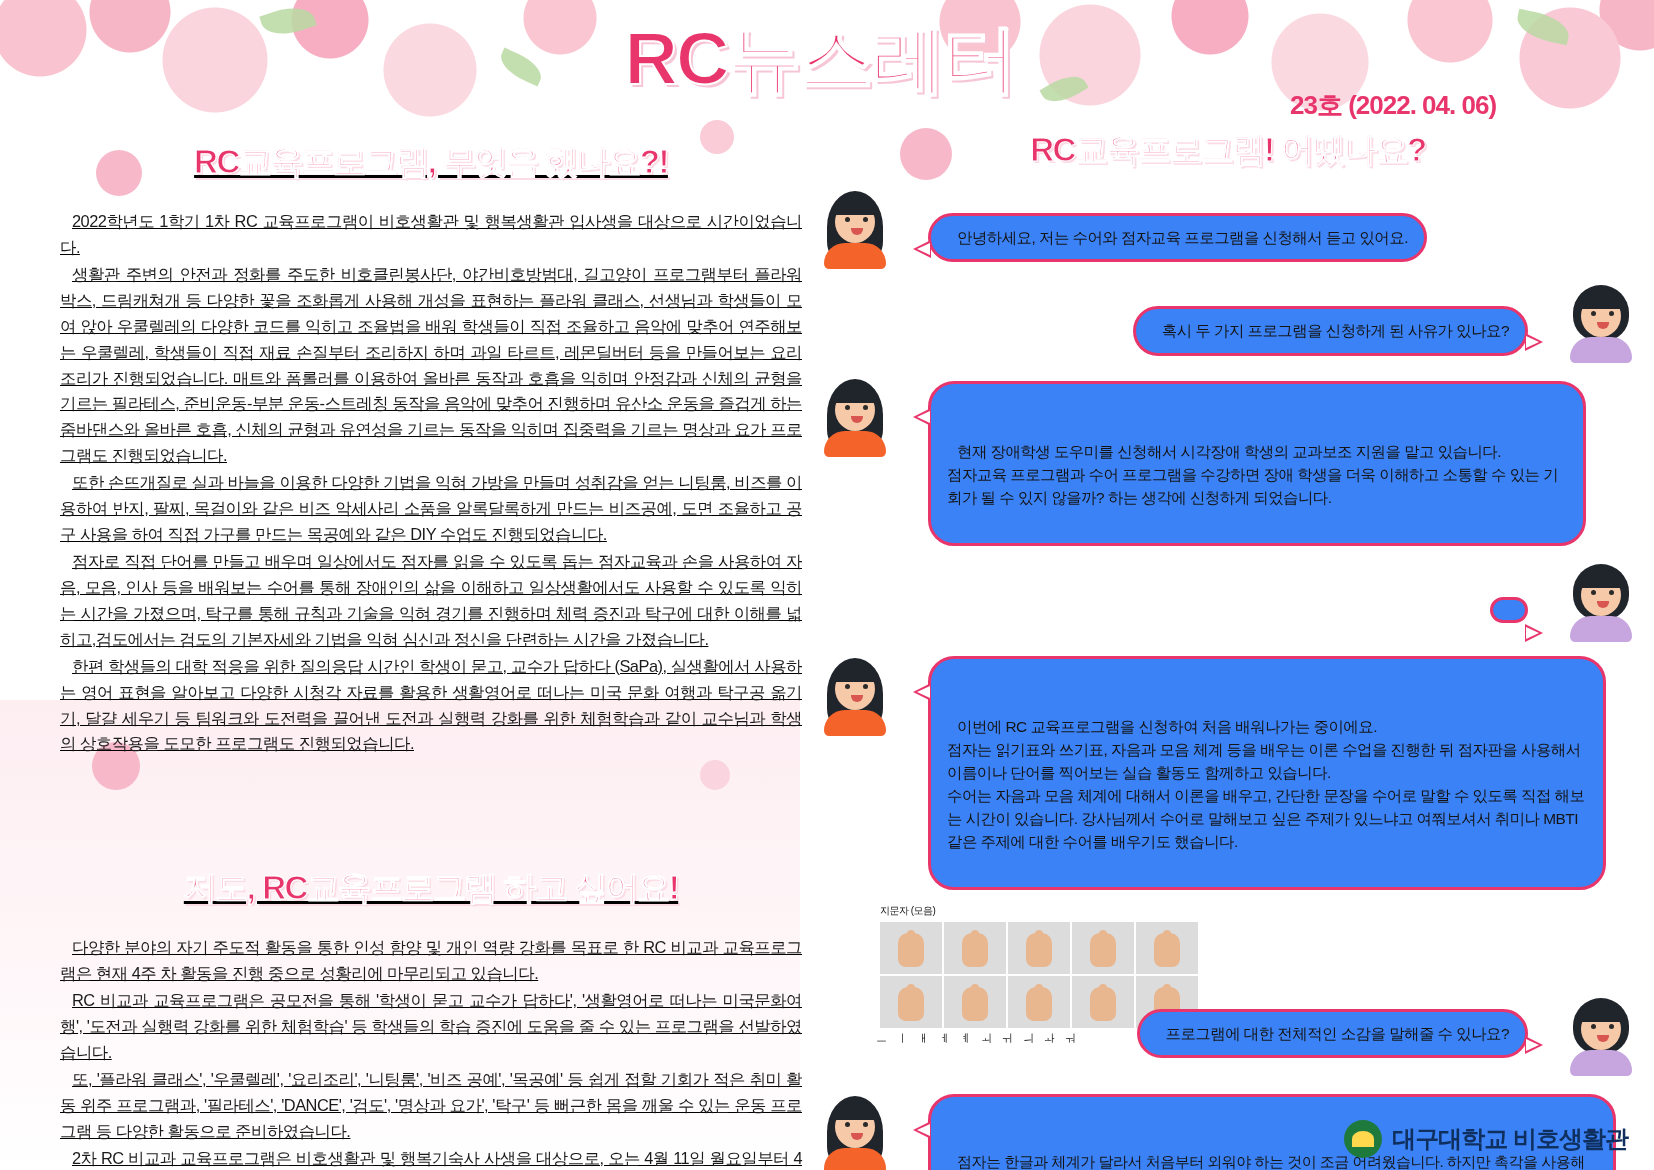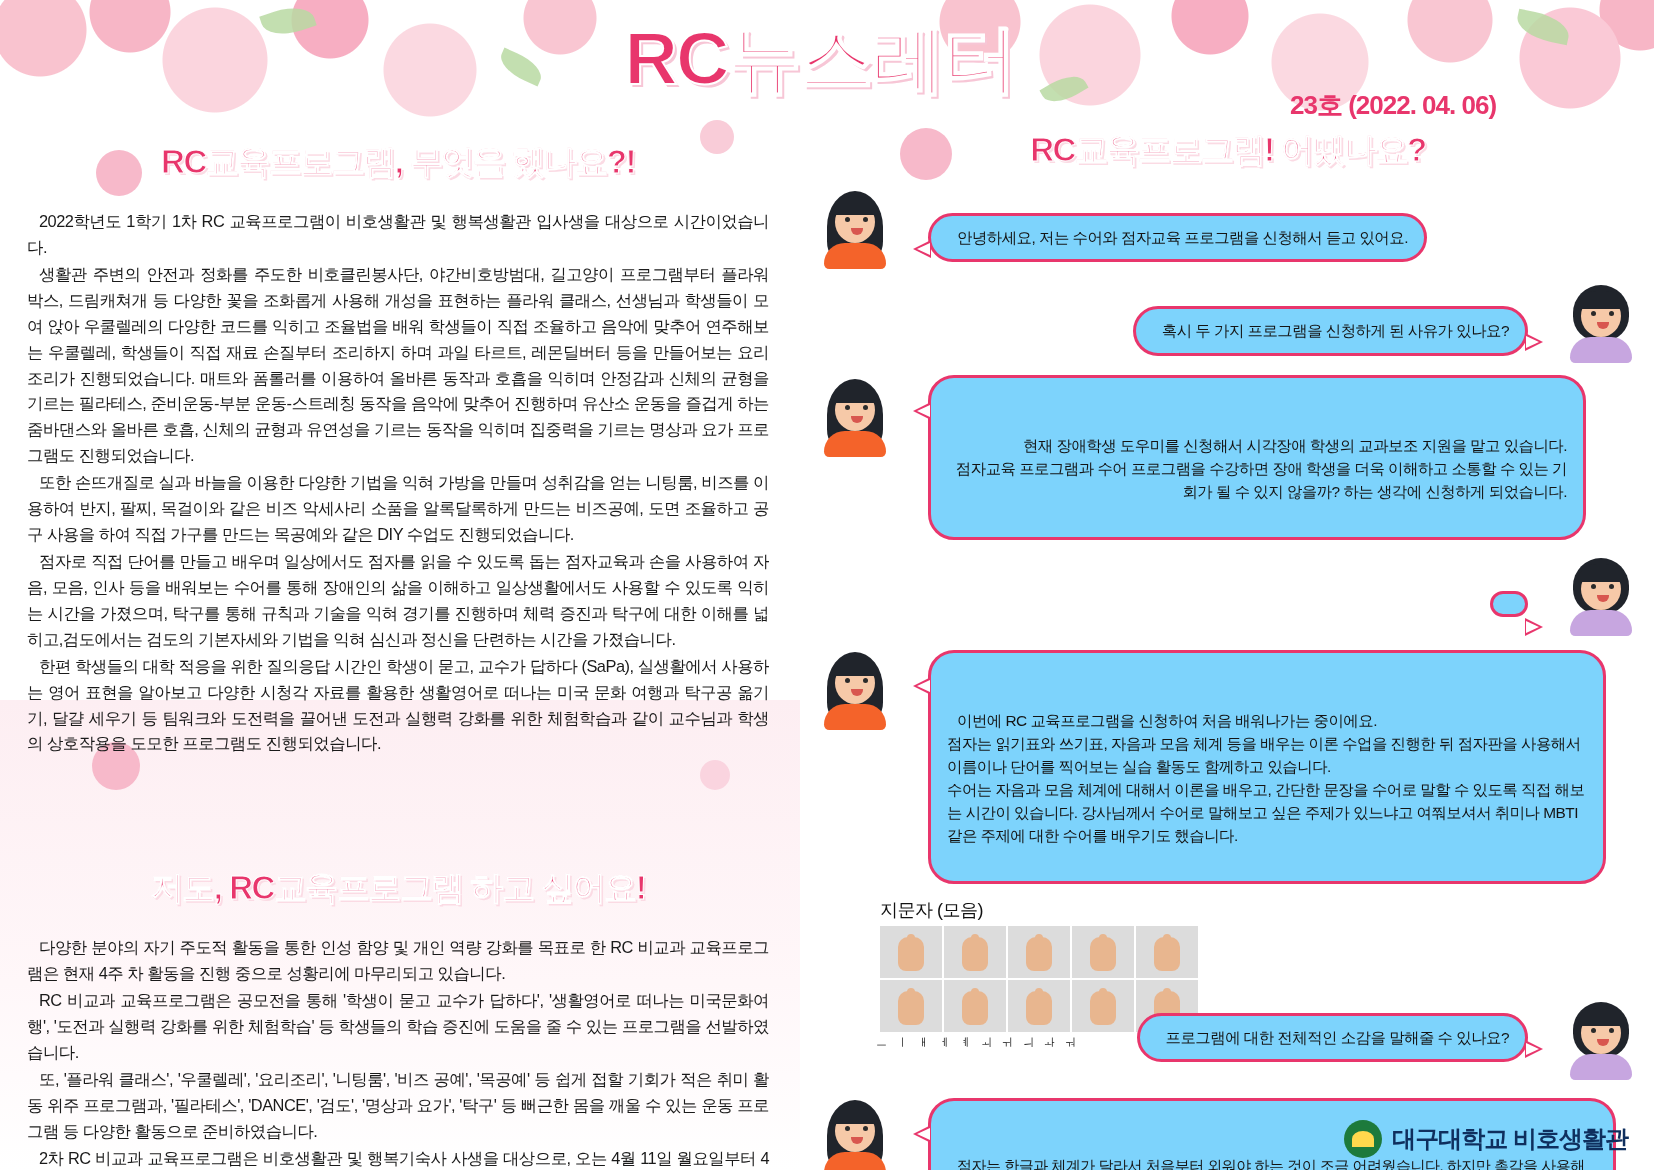--- a/index.html
+++ b/index.html
@@ -42,21 +42,21 @@
     -webkit-text-stroke:2px #ffffff;
     text-shadow:3px 3px 0 #f7c6d6;
     white-space:nowrap;
   }
   .issue{
     position:absolute;left:1290px;top:88px;width:320px;
     font-size:26px;font-weight:bold;color:#e8366c;letter-spacing:-1px;
   }
 
   
-  .col-left{position:absolute;left:3px;top:128px;width:790px;height:1030px;}
+  .col-left{position:absolute;left:36px;top:128px;width:790px;height:1030px;text-decoration:underline;}
   .col-right{position:absolute;left:818px;top:128px;width:820px;height:1030px;}
 
   .section-title{
     text-align:center;font-size:33px;font-weight:bold;color:#e8366c;
     letter-spacing:-1.5px;-webkit-text-stroke:1px #fff;
     text-shadow:2px 2px 0 #fbdbe4;
     white-space:nowrap;
   }
   .title-left{margin:12px 0 0 0;}
   .title-right{margin:12px 0 0 0;}
@@ -72,21 +72,21 @@
     position:absolute;left:0;top:700px;width:800px;height:470px;
     background:linear-gradient(180deg,#fdeef2 0%,#fff7f9 60%,#ffffff 100%);
     z-index:-1;
   }
 
   
   .chat{position:relative;margin-top:14px;}
   .row{display:flex;align-items:flex-start;margin-bottom:14px;}
   .row.right{justify-content:flex-end;align-items:center;}
   .bubble{
-    border:3px solid #e8366c;border-radius:26px;background:#7dd3fc;
+    border:3px solid #e8366c;border-radius:26px;background:#3b82f6;
     padding:10px 16px;font-size:15.4px;line-height:1.5;color:#141414;
     letter-spacing:-0.5px;position:relative;max-width:610px;
   }
   .bubble .tail-l,.bubble .tail-r{position:absolute;width:0;height:0;}
   .bubble .tail-l{left:-18px;top:24px;border-top:9px solid transparent;border-bottom:9px solid transparent;border-right:18px solid #e8366c;}
   .bubble .tail-l::after{content:"";position:absolute;left:4px;top:-6px;border-top:6px solid transparent;border-bottom:6px solid transparent;border-right:13px solid #fff;}
   .bubble .tail-r{right:-18px;top:24px;border-top:9px solid transparent;border-bottom:9px solid transparent;border-left:18px solid #e8366c;}
   .bubble .tail-r::after{content:"";position:absolute;left:-17px;top:-6px;border-top:6px solid transparent;border-bottom:6px solid transparent;border-left:13px solid #fff;}
   .bubble p{margin:0;text-indent:10px;}
 
@@ -97,21 +97,21 @@
   .av-face{position:absolute;left:17px;top:14px;width:40px;height:42px;border-radius:50%;background:#f6c9a8;}
   .av-eye{position:absolute;width:5px;height:5px;border-radius:50%;background:#2a2a2a;top:30px;}
   .av-eye.l{left:27px;}.av-eye.r{left:45px;}
   .av-mouth{position:absolute;left:33px;top:41px;width:12px;height:7px;border-radius:0 0 10px 10px;background:#d8564f;}
   .av-body{position:absolute;left:6px;top:56px;width:62px;height:26px;border-radius:24px 24px 6px 6px;}
   .av-body.orange{background:#f4632a;}
   .av-body.purple{background:#c7a6e0;}
   .av-bangs{position:absolute;left:14px;top:10px;width:46px;height:18px;border-radius:28px 28px 0 0;background:#20242b;}
 
   
-  .fs-label{font-size:18px;color:#111;margin:6px 0 4px 62px;letter-spacing:-0.5px;}
+  .fs-label{font-size:10px;color:#111;margin:6px 0 4px 62px;letter-spacing:-0.5px;}
   .fs-grid{margin-left:62px;display:grid;grid-template-columns:repeat(5,62px);grid-template-rows:52px 52px;gap:2px;}
   .fs-cell{background:#dcdcdc;position:relative;overflow:hidden;}
   .fs-cell .hand{position:absolute;left:50%;top:54%;transform:translate(-50%,-50%);width:26px;height:34px;background:#e8b68f;border-radius:10px 10px 8px 8px;}
   .fs-cell .finger{position:absolute;left:50%;top:8px;transform:translateX(-50%);width:8px;height:20px;background:#e8b68f;border-radius:5px;}
   .fs-caption{margin-left:58px;font-size:11px;color:#222;letter-spacing:10px;margin-top:3px;}
 
   
   .footer{position:absolute;right:26px;bottom:12px;display:flex;align-items:center;gap:10px;}
   .logo-mark{width:38px;height:38px;border-radius:50%;background:#1d7a3c;position:relative;}
   .logo-mark::after{content:"";position:absolute;left:8px;top:11px;width:22px;height:16px;border-radius:50% 50% 0 0;background:#ffd84d;}
@@ -197,21 +197,21 @@
     <div class="row">
       <div class="avatar">
         <div class="av-hair long"></div>
           <div class="av-face"></div>
         <div class="av-eye l"></div>
           <div class="av-eye r"></div>
           <div class="av-mouth"></div>
         <div class="av-bangs"></div>
           <div class="av-body orange"></div>
       </div>
-      <div class="bubble" style="margin-left:36px;max-width:620px;white-space:pre-line;text-align:right;">
+      <div class="bubble" style="margin-left:36px;margin-top:6px;max-width:620px;white-space:pre-line;">
         <span class="tail-l"></span>
         <p>현재 장애학생 도우미를 신청해서 시각장애 학생의 교과보조 지원을 맡고 있습니다.
 점자교육 프로그램과 수어 프로그램을 수강하면 장애 학생을 더욱 이해하고 소통할 수 있는 기회가 될 수 있지 않을까? 하는 생각에 신청하게 되었습니다.</p>
       </div>
     </div>
 
     <div class="row right">
       <div class="bubble" style="margin-right:36px;margin-top:20px;max-width:560px;">
         <span class="tail-r"></span>
       </div>

